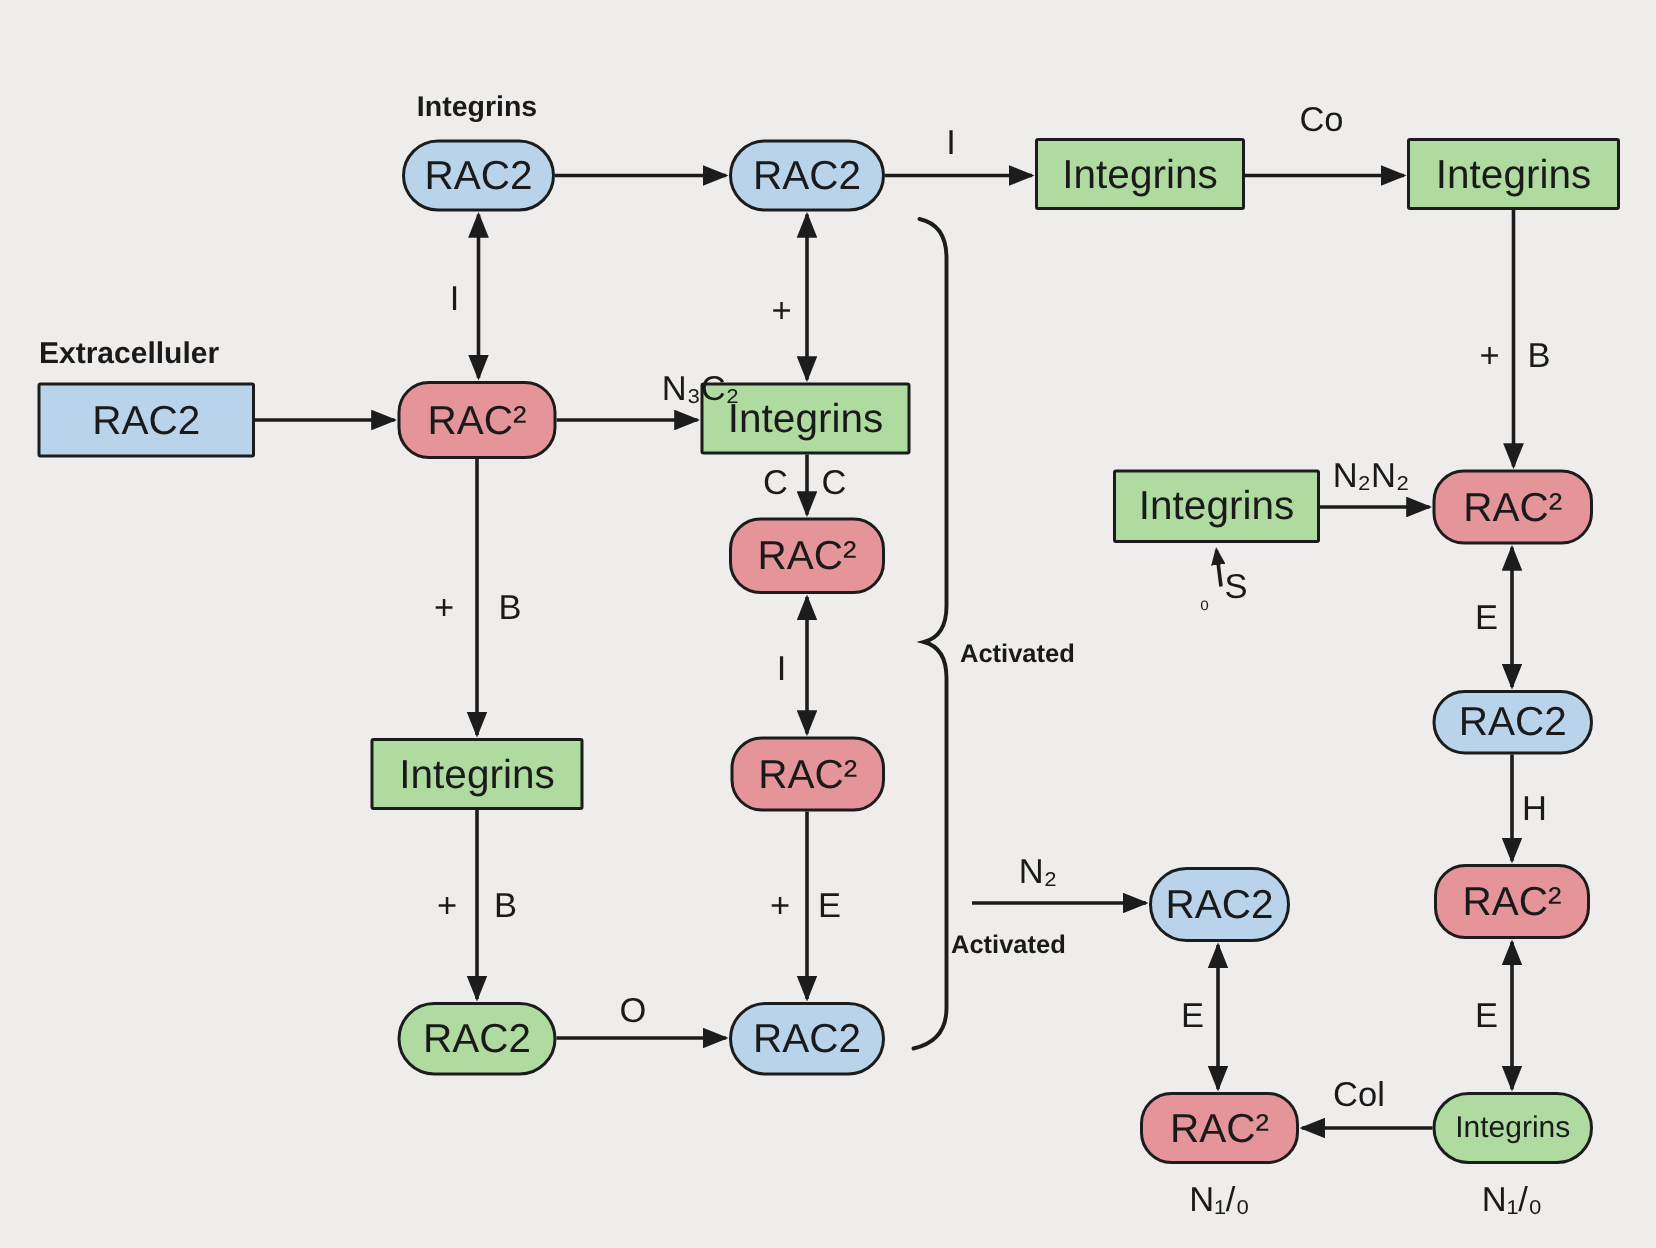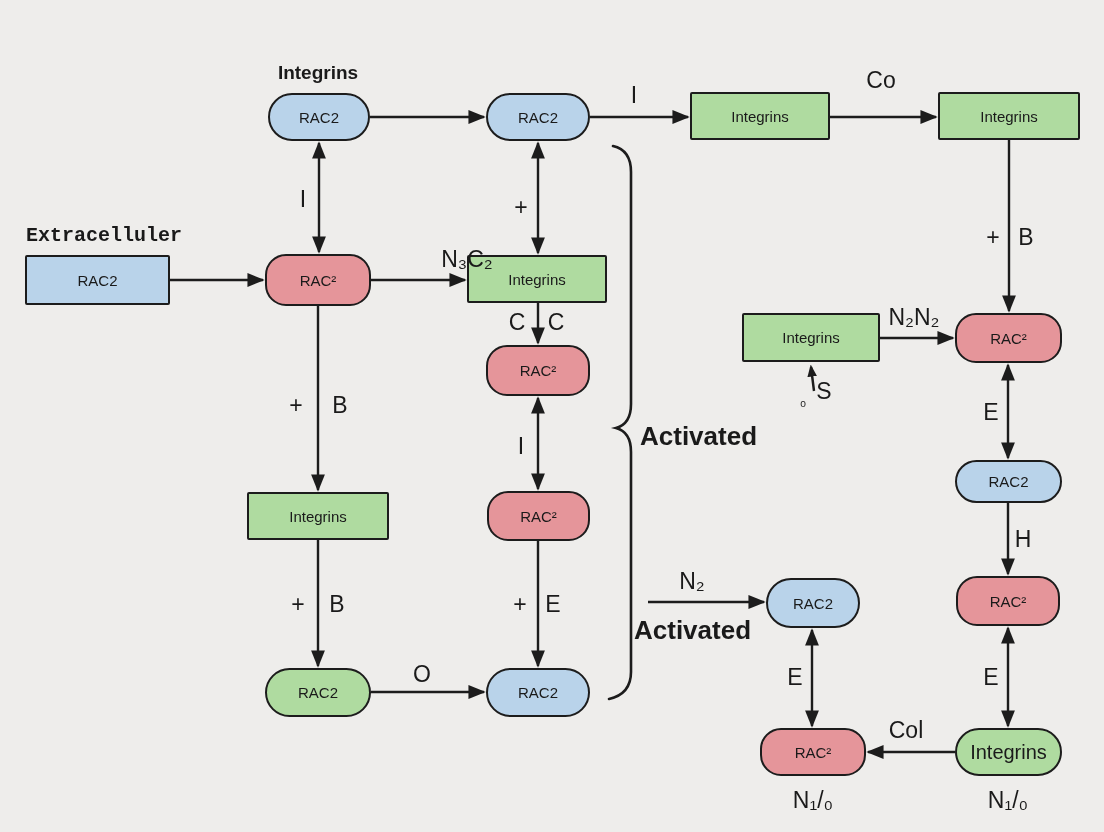--- a/index.html
+++ b/index.html
@@ -6,41 +6,41 @@
   body{
     width:1104px;height:832px;overflow:hidden;
     background:#eeedeb;
     font-family:"Liberation Sans","DejaVu Sans",sans-serif;
     color:#1a1a1a;
   }
   .canvas{position:relative;width:1104px;height:832px;}
   svg.edges{position:absolute;left:0;top:0;width:1104px;height:832px;}
   .node{
     position:absolute;display:flex;align-items:center;justify-content:center;
-    font-size:15px;line-height:1;
+    font-size:27px;line-height:1;
     border:2.5px solid #1c1c1c;box-sizing:border-box;
     white-space:nowrap;
   }
   .pill{border-radius:27px;}
   .rect{border-radius:2px;}
   .tomb{border-radius:24px 24px 5px 5px;}
   .blue{background:#b9d3ea;}
   .green{background:#afdba0;}
   .red{background:#e5959a;border-radius:21px;}
   .fit-small{font-size:20px;}
   .lbl{
     position:absolute;transform:translate(-50%,-50%);
     font-size:23px;line-height:1;white-space:nowrap;
   }
   .left-anchor{transform:translate(0,-50%);}
   .bold{font-weight:bold;}
   .fs19{font-size:19px;}
-  .fs20{font-size:20px;font-family:Liberation Mono, monospace;}
+  .fs20{font-size:20px;}
   .fs16{font-size:16px;}
-  .fs22{font-size:26px;}
+  .fs22{font-size:17px;}
 </style>
 </head>
 <body>
 
 <div class="canvas">
 
   <svg class="edges" viewBox="0 0 1104 832" fill="none" stroke="#1c1c1c" stroke-width="2.4">
     <defs>
       <marker id="ah" viewBox="0 0 10 8" refX="9" refY="4" markerWidth="7.2" markerHeight="5.8" orient="auto-start-reverse">
         <path d="M0,0 L10,4 L0,8 z" fill="#1c1c1c" stroke="none"></path>

